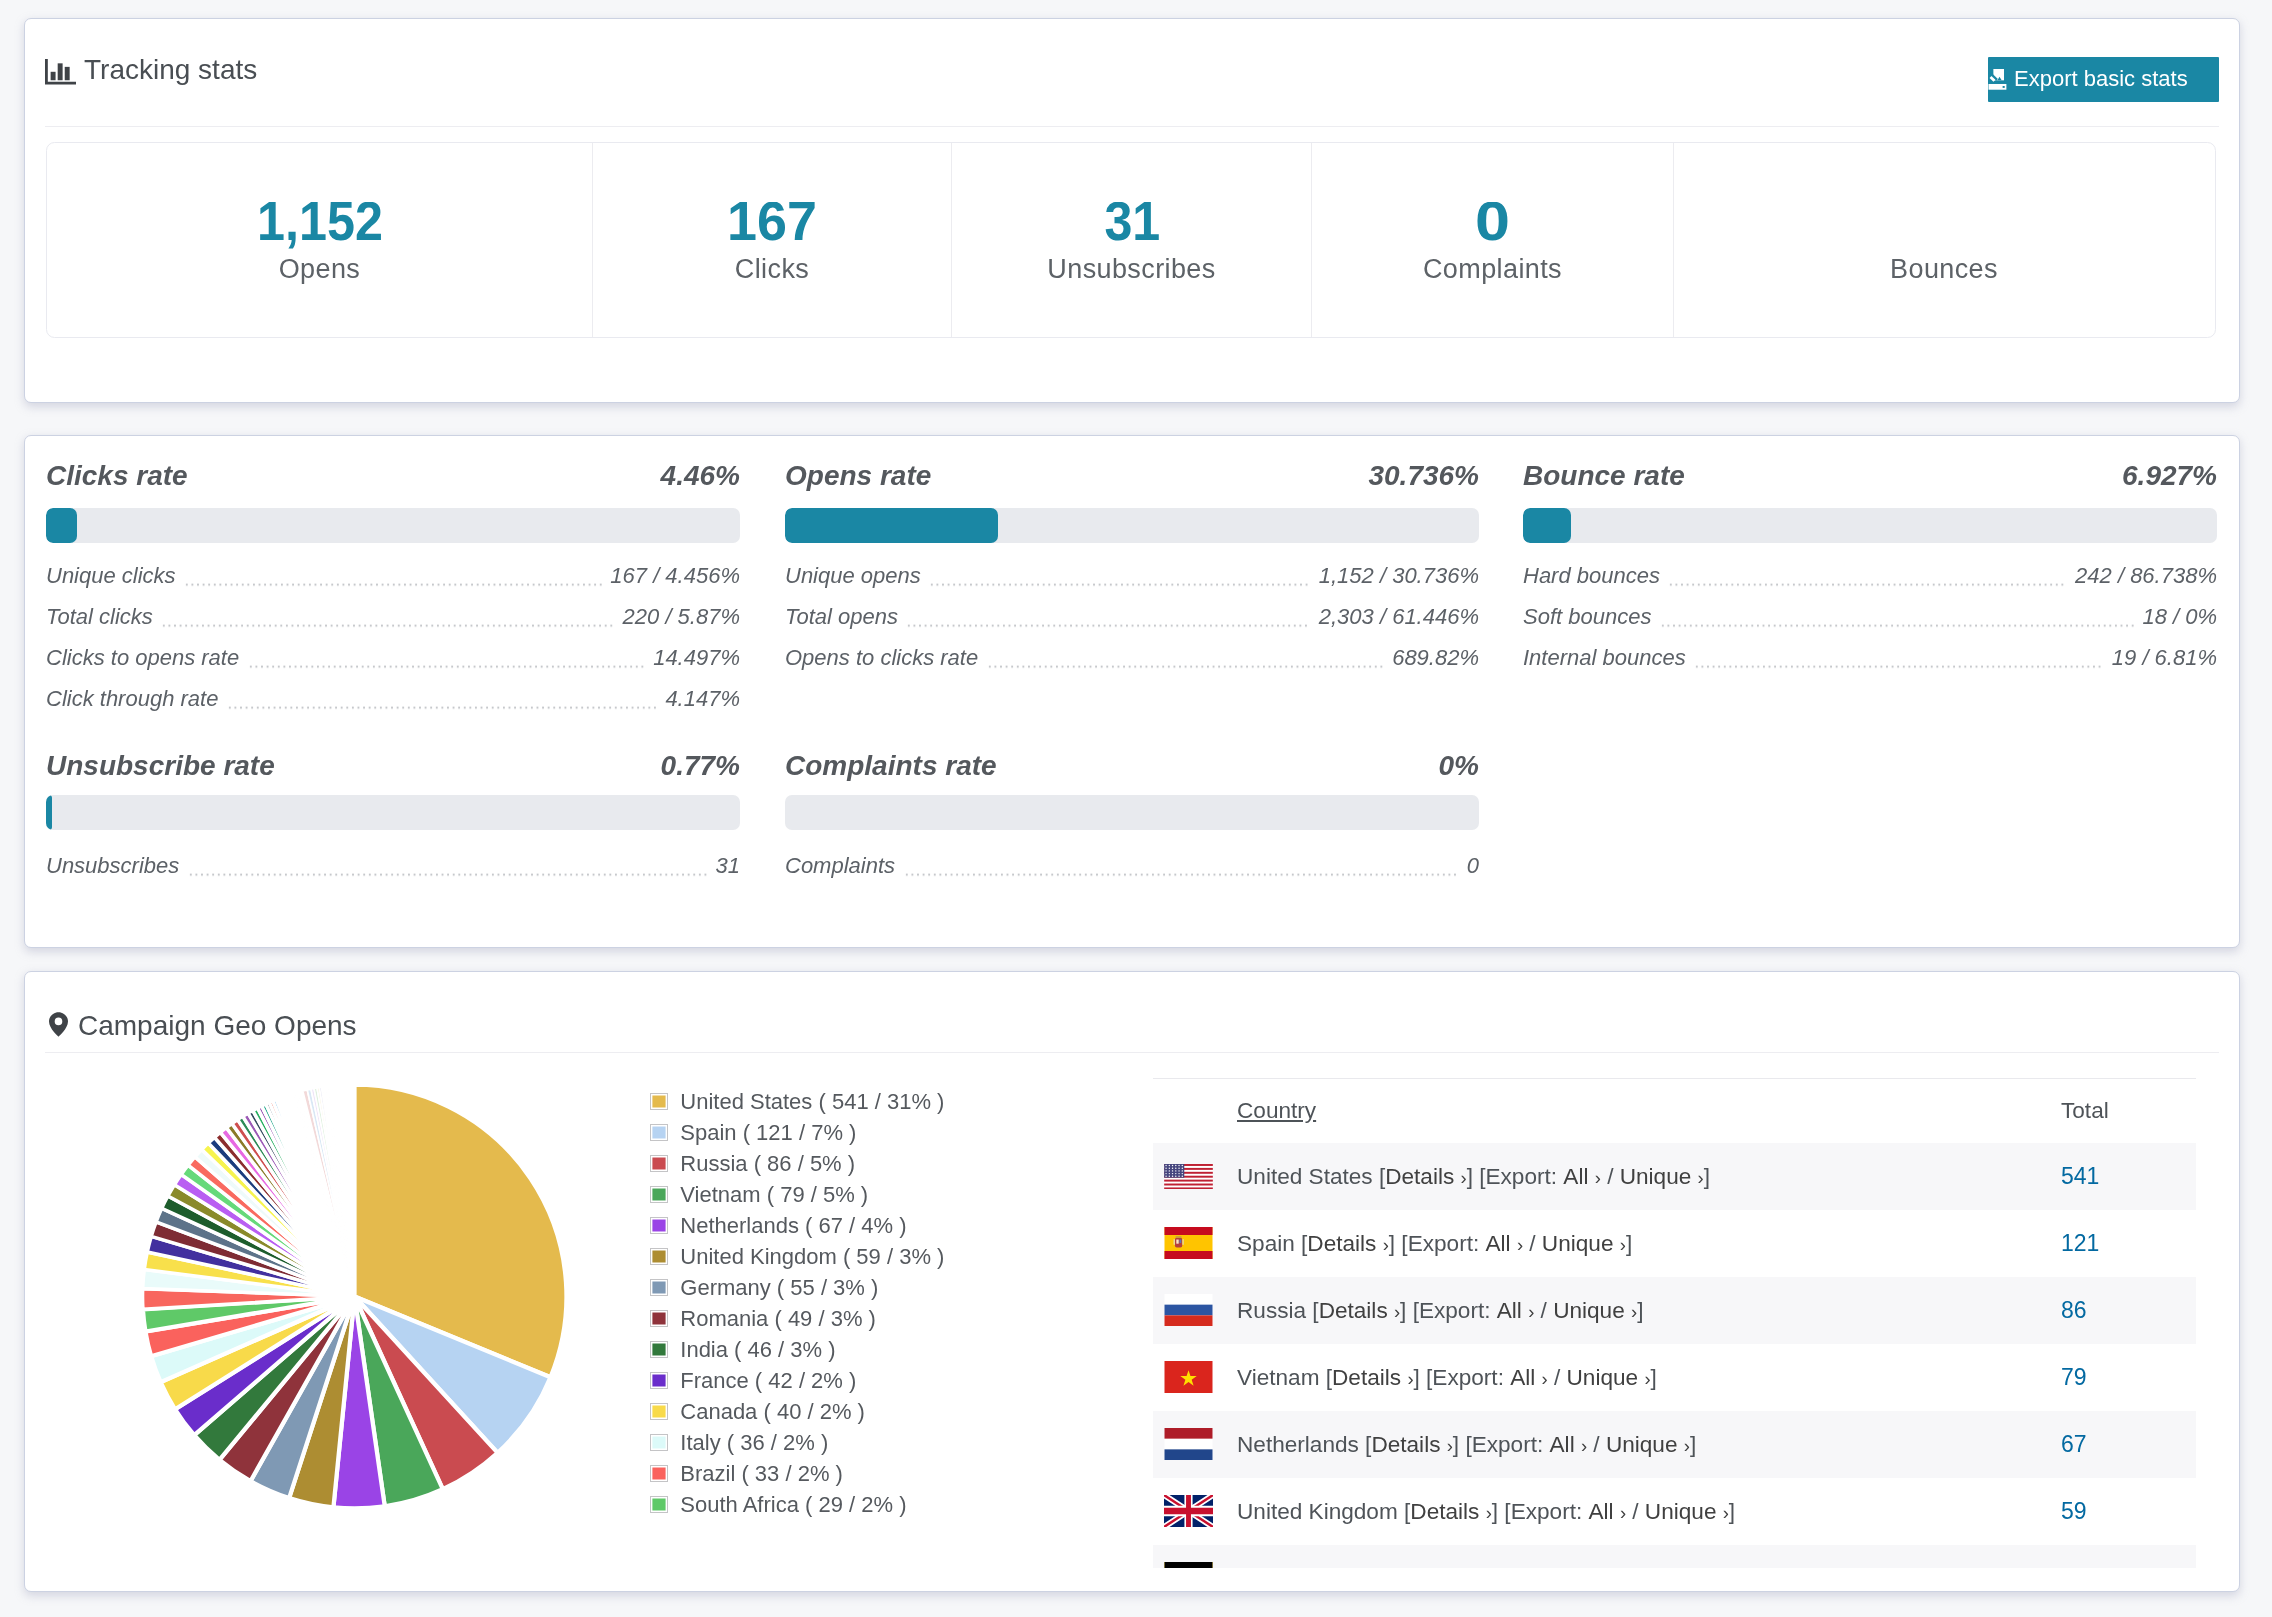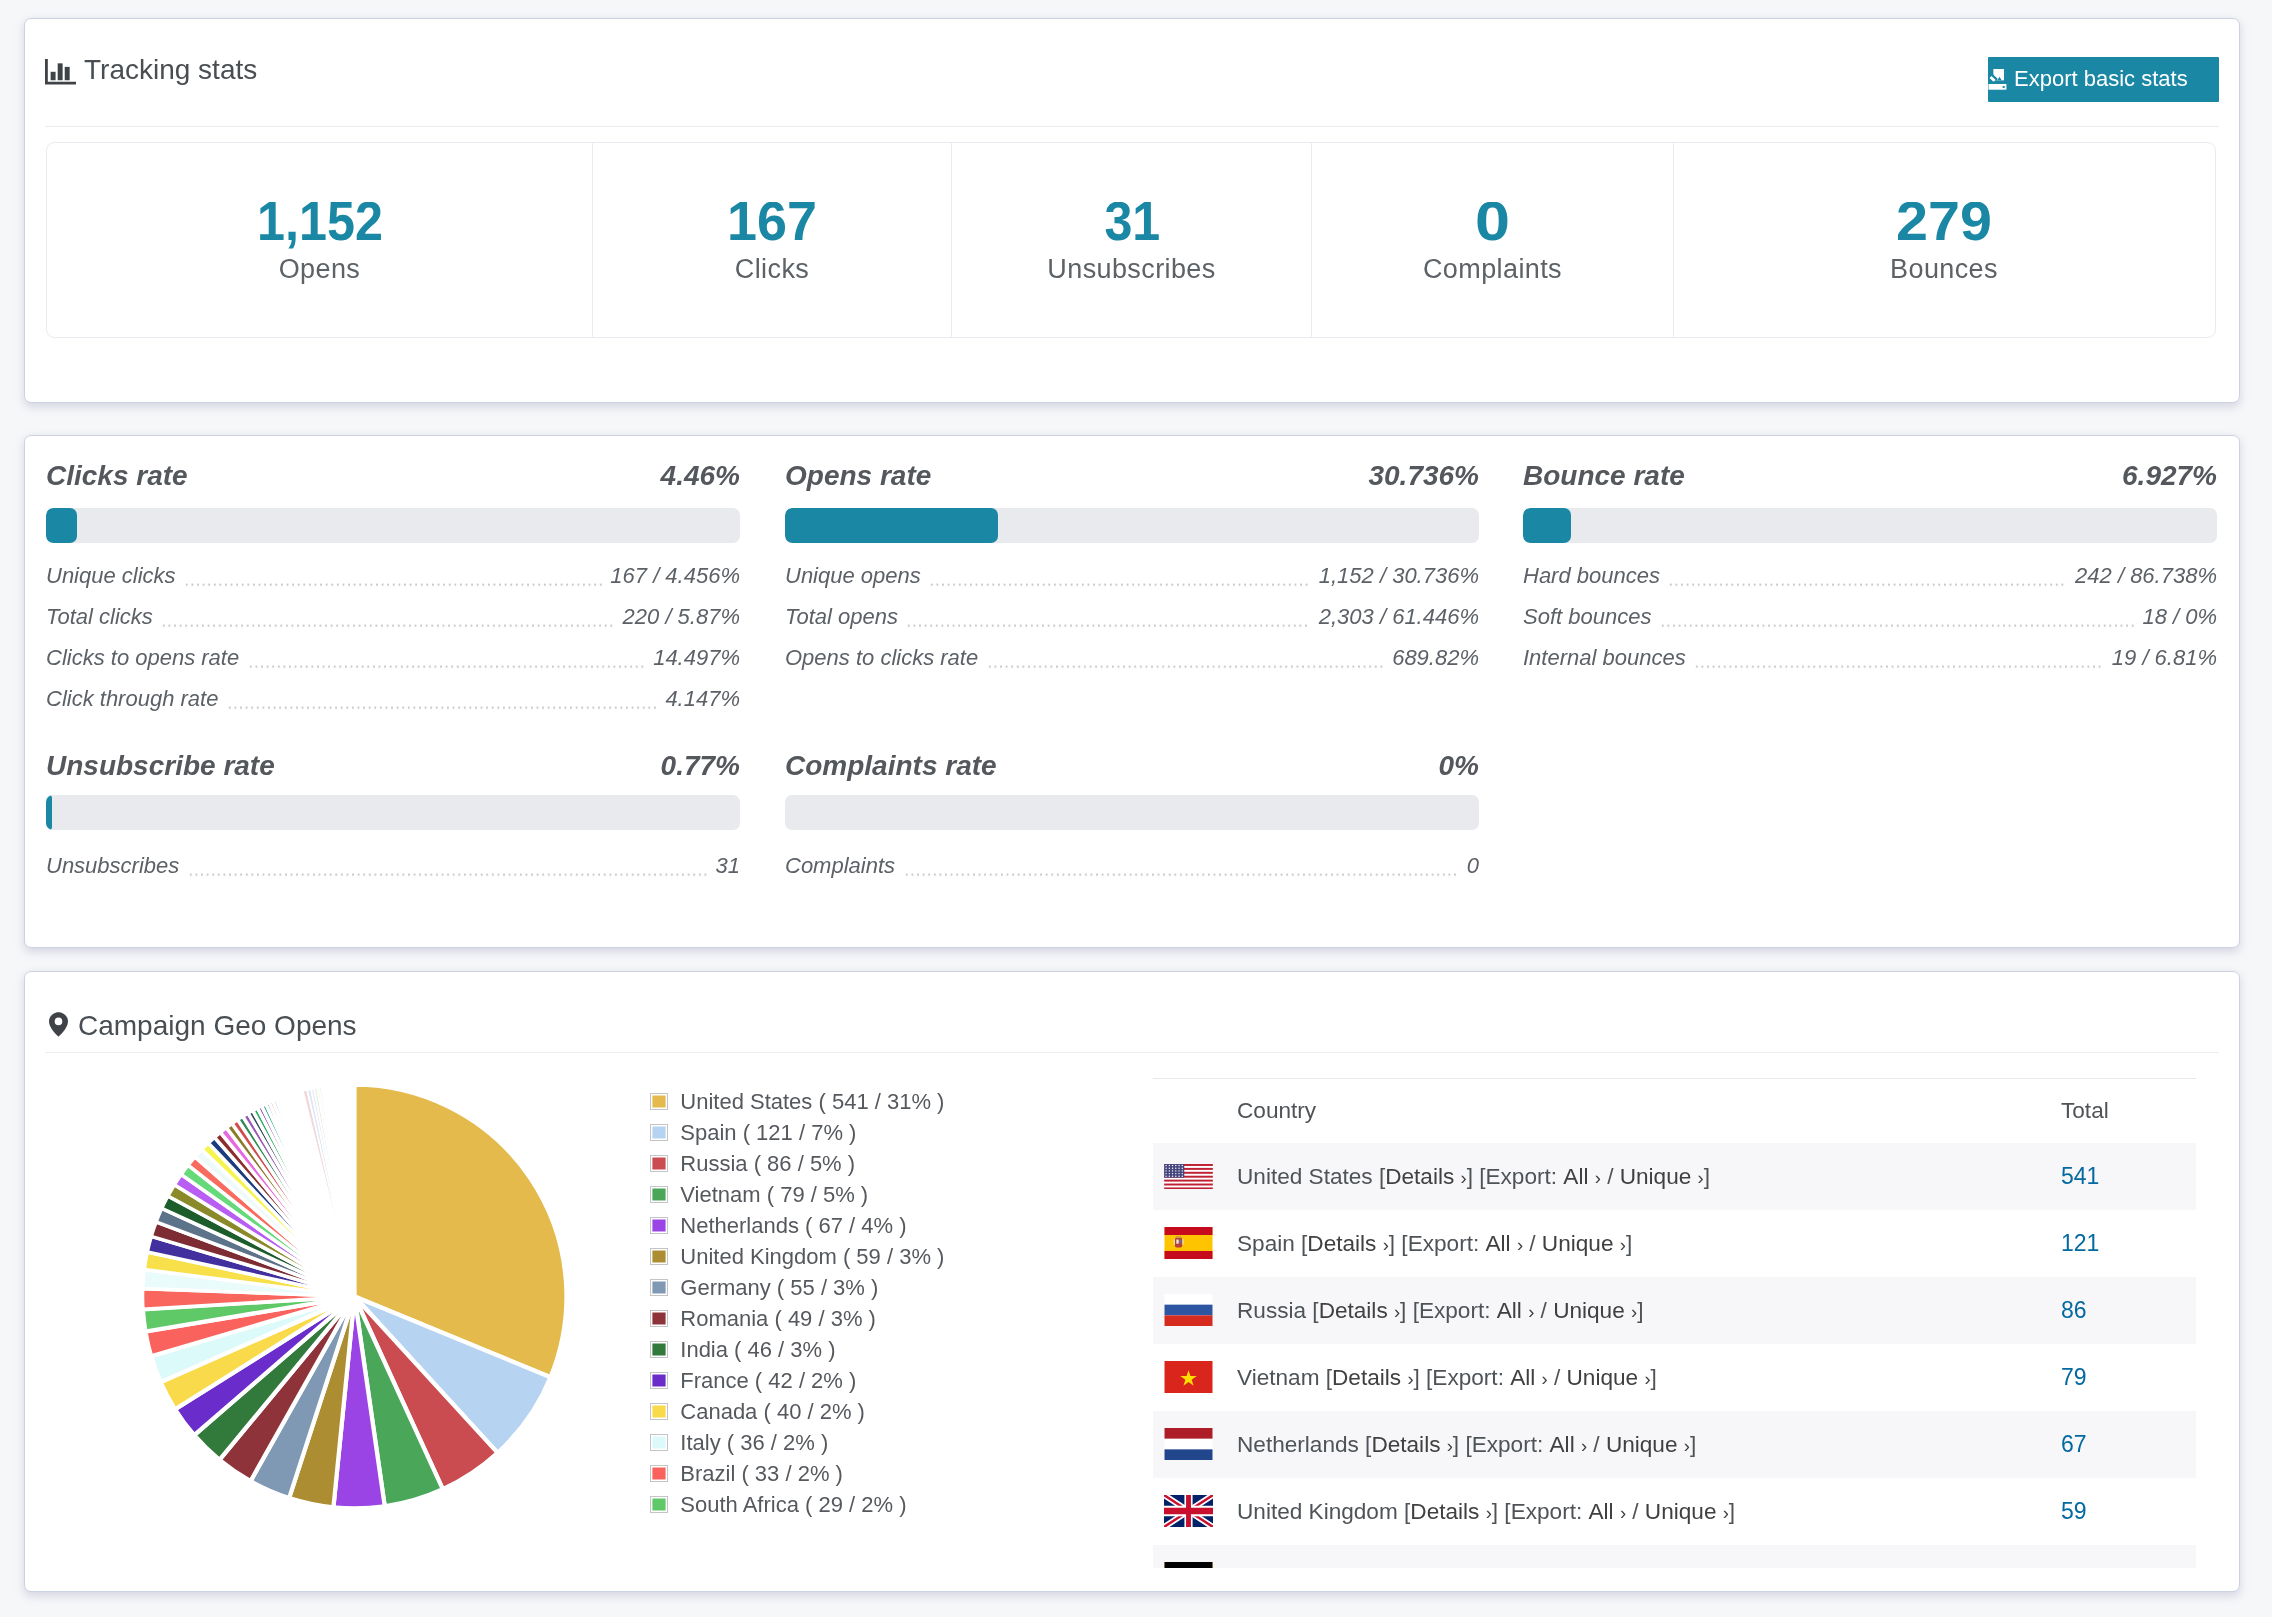--- a/index.html
+++ b/index.html
@@ -51,21 +51,21 @@
 .r2 .rows { top:409px; }
 
 .pie { position:absolute; left:114px; top:109px; }
 .legend { position:absolute; left:625px; top:114px; }
 .litem { height:31px; display:flex; align-items:center; }
 .lsq { width:17.6px; height:17.6px; border:1.4px solid #c4c4c6; box-shadow:inset 0 0 0 1.4px #fff;
   margin-right:12.7px; flex:0 0 17.6px; }
 .ltx { font-size:22px; color:#55595e; white-space:nowrap; }
 
 .gtable { position:absolute; left:1128px; top:106px; width:1043px; border-top:1.4px solid #e9e9ed; }
-.thead { height:64px; display:flex; align-items:center; font-size:22.6px; color:#4e5358; }
+.thead { height:64px; display:flex; align-items:center; font-size:22.6px; color:#4e5358;text-decoration:underline; }
 .thc { margin-left:84px; }
 .tht { position:absolute; left:908px; }
 .trow { height:67px; position:relative; }
 .trow.stripe { background:#f7f7f9; }
 .trow.cut { height:22.6px; overflow:hidden; }
 .tflag { position:absolute; left:11.3px; top:17px; width:49px; height:32px; display:block; }
 .tflag svg { display:block; }
 .ttext { position:absolute; left:84px; top:0; height:67px; display:flex; align-items:center;
   font-size:22.6px; color:#4e5358; white-space:nowrap; }
 .ttext a { color:#404040; }
@@ -115,23 +115,20 @@
           </svg></div>
         <div class="slab">Unsubscribes</div>
       </div>
     <div class="scell" style="width:362px">
         <div class="snum"><svg class="num" width="49" height="54" viewBox="0 0 70 76">
             <text x="35" y="54" text-anchor="middle" textLength="50" lengthAdjust="spacingAndGlyphs">0</text>
           </svg></div>
         <div class="slab">Complaints</div>
       </div>
     <div class="scell" style="width:541px">
-        <div class="snum"><svg class="num" width="110" height="54" viewBox="0 0 156 76">
-            <text x="78" y="54" text-anchor="middle" textLength="136" lengthAdjust="spacingAndGlyphs">279</text>
-          </svg></div>
         <div class="slab">Bounces</div>
       </div>
   </div>
 </div>
 
 <div class="card c2">
 <div class="rcol" style="left:21px">
       <div class="rh">
         <span>Clicks rate</span>
         <span>4.46%</span>

